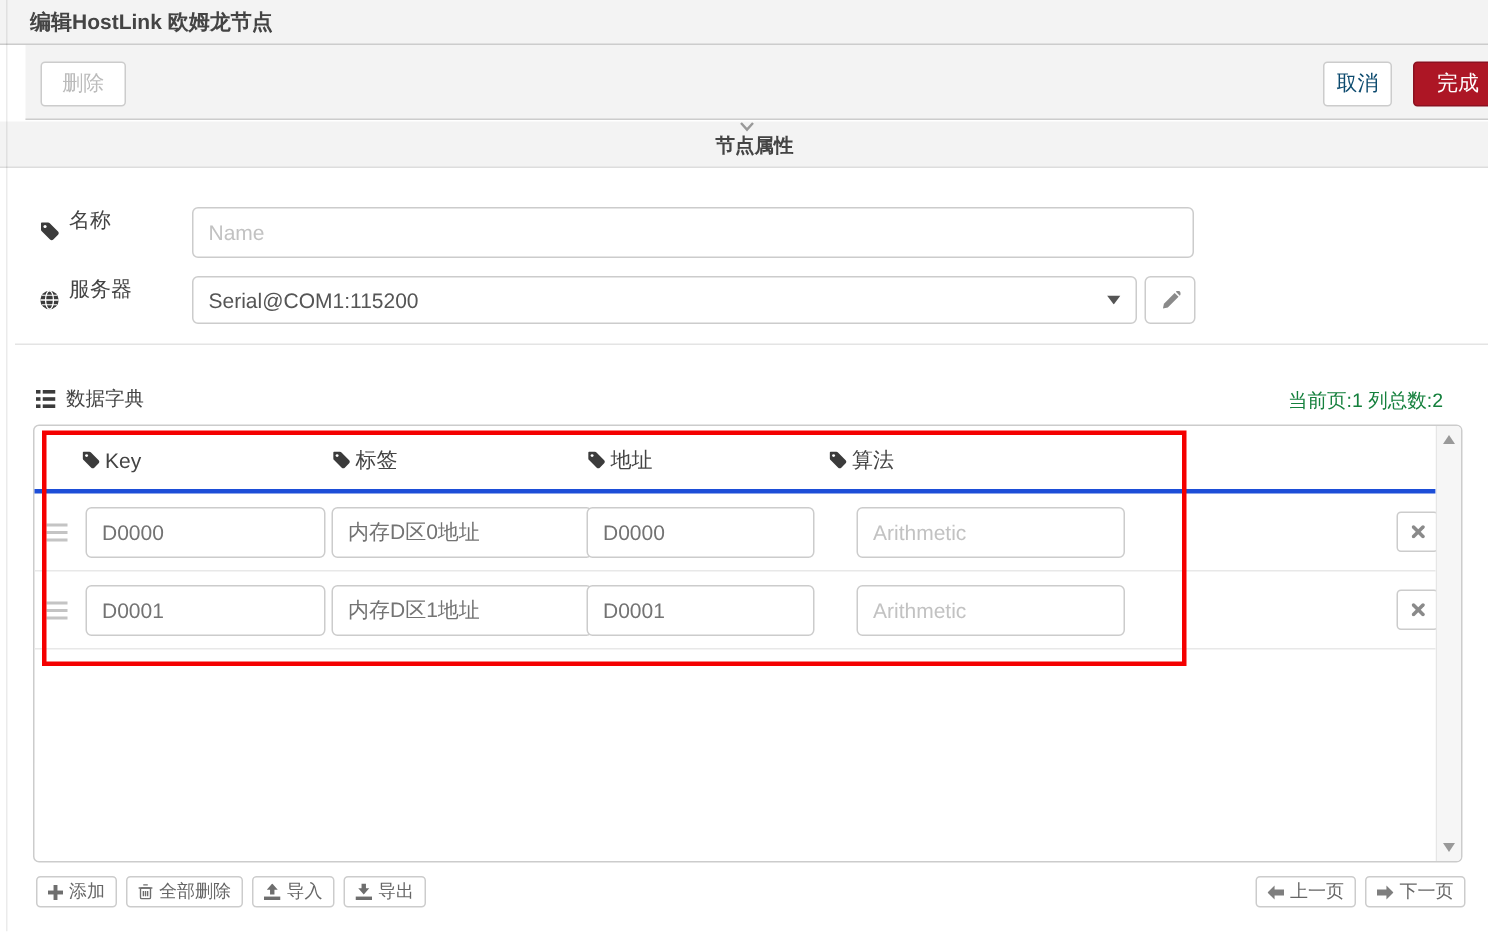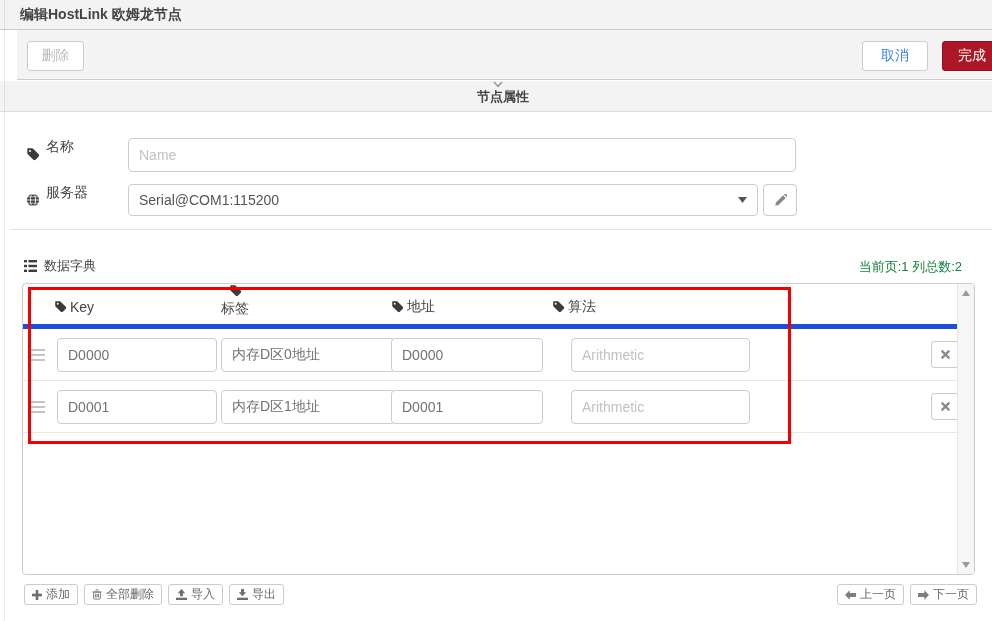--- a/index.html
+++ b/index.html
@@ -27,21 +27,21 @@
     position: absolute; left: 17px; top: 30px; width: 992px; height: 50px;
     background: #f3f3f3; border-bottom: 1px solid #ccc; padding-left: 28px;
   }
   .btn {
     display: inline-flex; align-items: center; justify-content: center;
     background: #fff; border: 1px solid #ccc; border-radius: 3px;
     font-size: 14px; color: #666; cursor: pointer;
     font-family: inherit;
   }
   .btn-delete { position: absolute; left: 10px; top: 11px; width: 57px; height: 30px; color: #bbb; }
-  .btn-cancel { position: absolute; right: 81px; top: 11px; width: 66px; height: 30px; color: #3b82f6; }
+  .btn-cancel { position: absolute; right: 81px; top: 11px; width: 46px; height: 30px; color: #0c4a6e; }
   .btn-done  { position: absolute; right: 7px; top: 11px; width: 60px; height: 30px;
                color: #fff; border: 1px solid #8a1120; }
 
   
   .section-header {
     position: absolute; left: 0; top: 81px; width: 992px; height: 31px;
     background: #f3f3f3; border-bottom: 1px solid #ddd;
     display: flex; align-items: center; padding-left: 14px; flex-direction: column;
   }
   .section-header .chev { margin-right: 11px; display: inline-flex; }
@@ -95,29 +95,29 @@
     border-radius: 0 3px 3px 0;
   }
   .sb-arrow-up, .sb-arrow-down {
     position: absolute; left: 4px; width: 0; height: 0; cursor: pointer;
   }
   .sb-arrow-up   { top: 6px;    border-left: 4px solid transparent; border-right: 4px solid transparent; border-bottom: 6px solid #999; }
   .sb-arrow-down { bottom: 6px; border-left: 4px solid transparent; border-right: 4px solid transparent; border-top: 6px solid #999; }
 
   .list-header {
     position: absolute; left: 0; top: 0; right: 17px; height: 45px;
-    border-bottom: 5px solid #1d4ed8;
+    border-bottom: 3px solid #1d4ed8;
   }
   .col-head {
     position: absolute; top: 0; height: 45px;
     display: flex; align-items: center; gap: 3px;
     font-size: 14px; color: #444;
   }
   .col-key     { left: 31px; }
-  .col-label   { left: 198px; flex-direction: column; }
+  .col-label   { left: 198px; }
   .col-address { left: 368px; }
   .col-algo    { left: 529px; }
 
   .dict-row { position: absolute; left: 0; right: 17px; height: 52px; border-bottom: 1px solid #e8e8e8; }
   .dict-row-1 { top: 45px; }
   .dict-row-2 { top: 97px; }
   .drag-handle {
     position: absolute; left: 8px; top: 18px; width: 16px; height: 16px;
     display: flex; flex-direction: column; justify-content: center; gap: 3px; cursor: move;
   }

